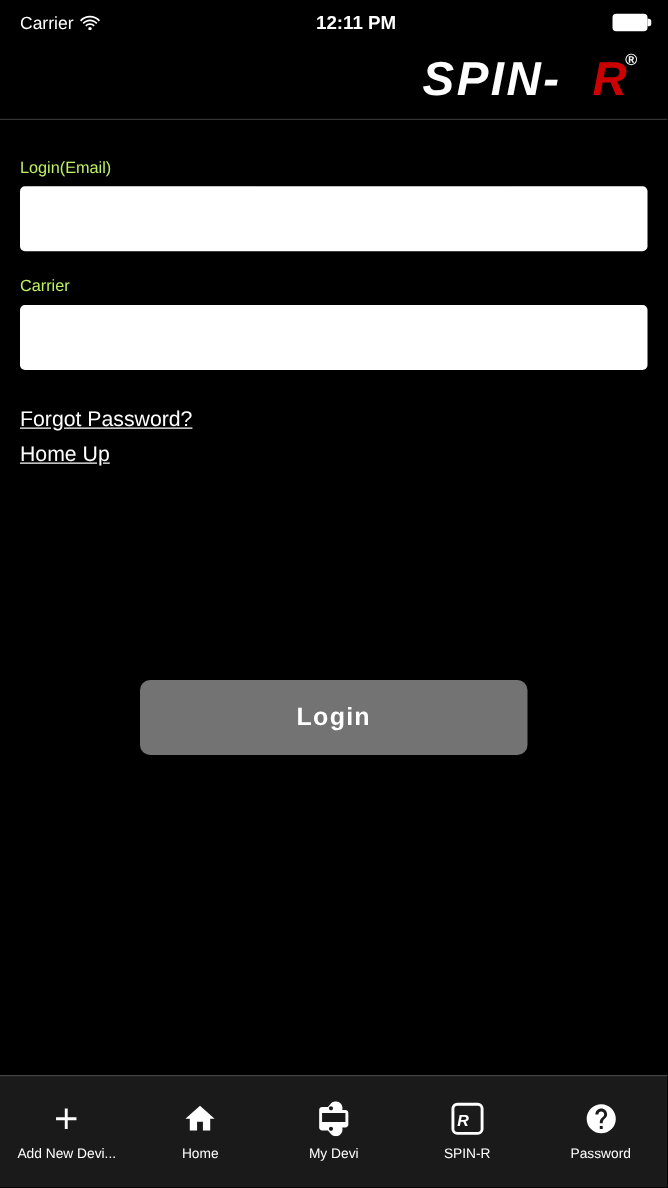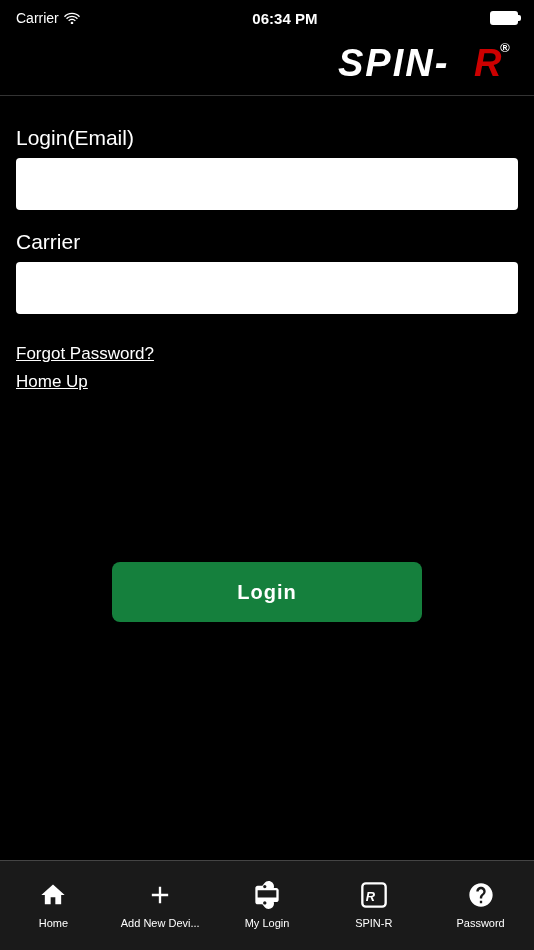--- a/index.html
+++ b/index.html
@@ -85,22 +85,22 @@
       font-style: italic;
       position: relative;
     }
 
     
     .main-content {
       padding: 30px 16px 0;
     }
 
     .field-label {
-      font-size: 21px;
-      color: #ffffff;
+      font-size: 13px;
+      color: #bef264;
       margin-bottom: 8px;
     }
 
     .text-input {
       width: 100%;
       height: 52px;
       background: #fff;
       border: none;
       border-radius: 4px;
       padding: 0 12px;
@@ -130,21 +130,21 @@
     
     .login-btn-container {
       display: flex;
       justify-content: center;
       margin-top: 170px;
     }
 
     .login-button {
       width: 310px;
       height: 60px;
-      background: #15803d;
+      background: #737373;
       border: none;
       border-radius: 8px;
       font-size: 20px;
       font-weight: 600;
       color: #fff;
       cursor: pointer;
       letter-spacing: 1px;
     }
 
     
@@ -197,21 +197,21 @@
   <div class="status-carrier">
     <span>Carrier</span>
 
     <svg width="16" height="12" viewBox="0 0 24 18" fill="white">
       <path d="M12 14.5c-1.1 0-2 .9-2 2s.9 2 2 2 2-.9 2-2-.9-2-2-2z"></path>
       <path d="M12 10c-2.2 0-4.2.9-5.7 2.3l1.4 1.4C8.9 12.6 10.4 12 12 12s3.1.6 4.3 1.7l1.4-1.4C16.2 10.9 14.2 10 12 10z"></path>
       <path d="M12 5.5C8.5 5.5 5.4 7 3.1 9.4l1.5 1.5C6.4 8.7 9.1 7.5 12 7.5s5.6 1.2 7.4 3.4l1.5-1.5C18.6 7 15.5 5.5 12 5.5z"></path>
       <path d="M12 1C7.1 1 2.7 3 0 6.4l1.5 1.5C4.1 4.6 7.9 3 12 3s7.9 1.6 10.5 4.9L24 6.4C21.3 3 16.9 1 12 1z"></path>
     </svg>
   </div>
-  <div class="status-time">06:34 PM</div>
+  <div class="status-time">12:11 PM</div>
   <div class="status-right">
     <div class="battery-icon"></div>
   </div>
 </div>
 
 <div class="header">
   <div class="logo-container">
     <span class="logo-text">
       
       <svg width="180" height="42" viewBox="0 0 180 42">
@@ -247,42 +247,42 @@
     <button class="login-button">Login</button>
   </div>
 
 </div>
 
 <div class="tab-bar">
 
   <div class="tab-item">
     <div class="tab-icon">
       <svg viewBox="0 0 24 24">
+          <path d="M19 13h-6v6h-2v-6H5v-2h6V5h2v6h6v2z"></path>
+        </svg>
+    </div>
+    <span class="tab-label">Add New Devi...</span>
+  </div>
+
+  <div class="tab-item">
+    <div class="tab-icon">
+      <svg viewBox="0 0 24 24">
           <path d="M10 20v-6h4v6h5v-8h3L12 3 2 12h3v8z"></path>
         </svg>
     </div>
     <span class="tab-label">Home</span>
   </div>
 
   <div class="tab-item">
     <div class="tab-icon">
       <svg viewBox="0 0 24 24">
-          <path d="M19 13h-6v6h-2v-6H5v-2h6V5h2v6h6v2z"></path>
-        </svg>
-    </div>
-    <span class="tab-label">Add New Devi...</span>
-  </div>
-
-  <div class="tab-item">
-    <div class="tab-icon">
-      <svg viewBox="0 0 24 24">
           <path d="M20 6h-2.18c.07-.44.18-.86.18-1.3C18 2.1 15.9 0 13.3 0c-1.4 0-2.6.67-3.4 1.68L8 4H4C2.9 4 2 4.9 2 6v12c0 1.1.9 2 2 2h4l1.9 2.32C10.7 23.33 11.9 24 13.3 24c2.6 0 4.7-2.1 4.7-4.7 0-.44-.11-.86-.18-1.3H20c1.1 0 2-.9 2-2V8c0-1.1-.9-2-2-2zm-9.9 14.2c-.78 0-1.4-.62-1.4-1.4 0-.78.62-1.4 1.4-1.4.78 0 1.4.62 1.4 1.4 0 .78-.62 1.4-1.4 1.4zm0-14c-.78 0-1.4-.62-1.4-1.4 0-.78.62-1.4 1.4-1.4.78 0 1.4.62 1.4 1.4 0 .78-.62 1.4-1.4 1.4zm9.9 8H4V8h16v6.2z"></path>
         </svg>
     </div>
-    <span class="tab-label">My Login</span>
+    <span class="tab-label">My Devi</span>
   </div>
 
   <div class="tab-item">
     <div class="tab-icon">
       <svg viewBox="0 0 24 24">
         <rect x="2" y="2" width="20" height="20" rx="3" ry="3" fill="none" stroke="white" stroke-width="2"></rect>
         <text x="5" y="17" font-size="11" font-weight="700" font-style="italic" fill="white" font-family="Arial, sans-serif">R</text>
       </svg>
     </div>
     <span class="tab-label">SPIN-R</span>

